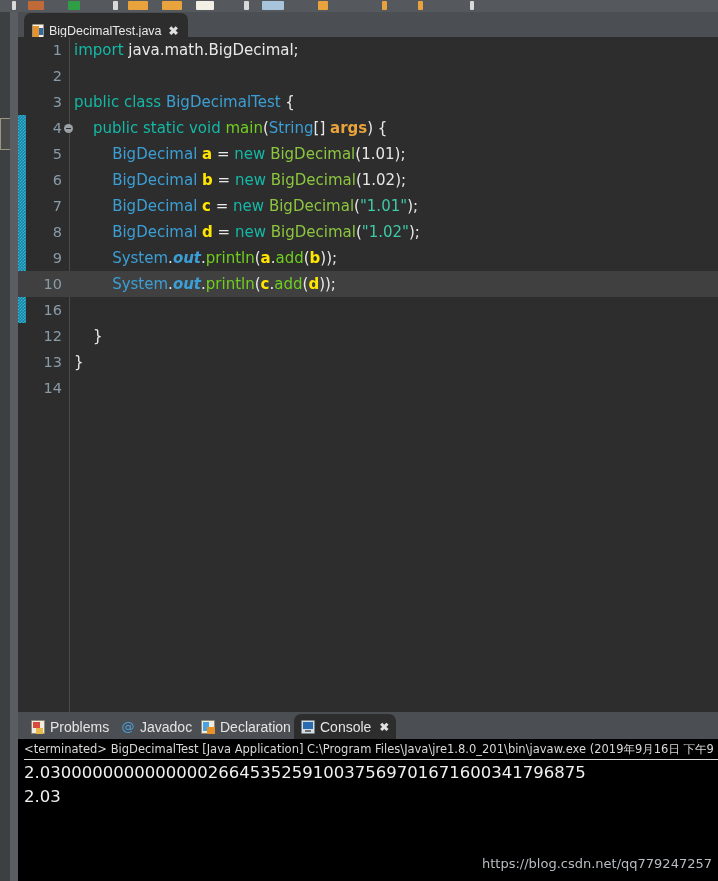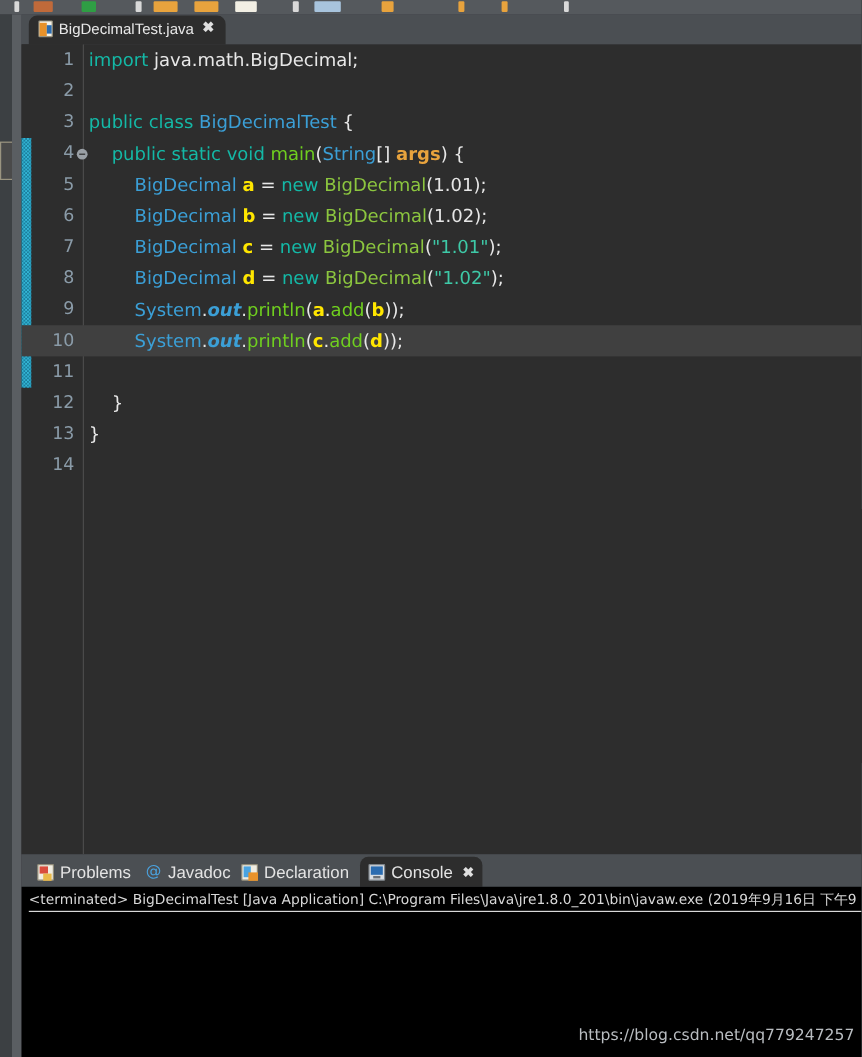--- a/index.html
+++ b/index.html
@@ -37,22 +37,22 @@
     position: absolute; left: 18px; top: 12px; width: 700px; height: 700px;
   }
   .tabbar {
     position: absolute; left: 0; top: 0; width: 700px; height: 25px;
     background: #4b4f53;
   }
   .tab {
     position: absolute; left: 6px; top: 1px; height: 24px;
     background: #2d2d2d;
     border-top-left-radius: 7px; border-top-right-radius: 7px;
-    display: flex; gap: 5px;
-    padding: 4px 9px 0 8px;
+    display: flex; align-items: center; gap: 5px;
+    padding: 12px 9px 0 8px;
     cursor: default;
   }
   .tab-label {
     color: #e8e8e8; font-size: 12.5px; white-space: nowrap;
   }
   .java-icon {
     position: relative; width: 12px; height: 14px;
     background: #f5f2e8; border: 1px solid #9a9480; border-radius: 1px;
     flex: 0 0 auto;
   }
@@ -265,21 +265,21 @@
           <div class="code-line"><span class="lineno">1</span><span class="code-text"><span class="kw">import </span><span class="plain">java.math.BigDecimal;</span></span></div>
           <div class="code-line"><span class="lineno">2</span><span class="code-text"></span></div>
           <div class="code-line"><span class="lineno">3</span><span class="code-text"><span class="kw">public class </span><span class="type">BigDecimalTest</span><span class="punc"> {</span></span></div>
           <div class="code-line"><span class="lineno">4</span><span class="fold-marker"></span><span class="code-text"><span class="kw">    public static void </span><span class="meth">main</span><span class="punc">(</span><span class="type">String</span><span class="punc">[] </span><span class="argv">args</span><span class="punc">) {</span></span></div>
           <div class="code-line"><span class="lineno">5</span><span class="code-text"><span class="plain">        </span><span class="type">BigDecimal</span><span class="plain"> </span><span class="var">a</span><span class="punc"> = </span><span class="kw">new</span><span class="plain"> </span><span class="ctor">BigDecimal</span><span class="punc">(</span><span class="num">1.01</span><span class="punc">);</span></span></div>
           <div class="code-line"><span class="lineno">6</span><span class="code-text"><span class="plain">        </span><span class="type">BigDecimal</span><span class="plain"> </span><span class="var">b</span><span class="punc"> = </span><span class="kw">new</span><span class="plain"> </span><span class="ctor">BigDecimal</span><span class="punc">(</span><span class="num">1.02</span><span class="punc">);</span></span></div>
           <div class="code-line"><span class="lineno">7</span><span class="code-text"><span class="plain">        </span><span class="type">BigDecimal</span><span class="plain"> </span><span class="var">c</span><span class="punc"> = </span><span class="kw">new</span><span class="plain"> </span><span class="ctor">BigDecimal</span><span class="punc">(</span><span class="str">"1.01"</span><span class="punc">);</span></span></div>
           <div class="code-line"><span class="lineno">8</span><span class="code-text"><span class="plain">        </span><span class="type">BigDecimal</span><span class="plain"> </span><span class="var">d</span><span class="punc"> = </span><span class="kw">new</span><span class="plain"> </span><span class="ctor">BigDecimal</span><span class="punc">(</span><span class="str">"1.02"</span><span class="punc">);</span></span></div>
           <div class="code-line"><span class="lineno">9</span><span class="code-text"><span class="plain">        </span><span class="type">System</span><span class="punc">.</span><span class="field">out</span><span class="punc">.</span><span class="meth">println</span><span class="punc">(</span><span class="var">a</span><span class="punc">.</span><span class="meth">add</span><span class="punc">(</span><span class="var">b</span><span class="punc">));</span></span></div>
           <div class="code-line current"><span class="lineno">10</span><span class="code-text"><span class="plain">        </span><span class="type">System</span><span class="punc">.</span><span class="field">out</span><span class="punc">.</span><span class="meth">println</span><span class="punc">(</span><span class="var">c</span><span class="punc">.</span><span class="meth">add</span><span class="punc">(</span><span class="var">d</span><span class="punc">));</span></span></div>
-          <div class="code-line"><span class="lineno">11</span><span class="code-text"></span></div>
+          <div class="code-line"><span class="lineno">16</span><span class="code-text"></span></div>
           <div class="code-line"><span class="lineno">12</span><span class="code-text"><span class="punc">    }</span></span></div>
           <div class="code-line"><span class="lineno">13</span><span class="code-text"><span class="punc">}</span></span></div>
           <div class="code-line"><span class="lineno">14</span><span class="code-text"></span></div>
         </div>
     </div>
 
   </div>
 
   <div class="bottom-part">
 
@@ -289,28 +289,29 @@
           <span class="view-tab-label">Problems</span>
         </div>
         <div class="view-tab" style="left: 96px;">
           <span class="ic ic-javadoc">@</span>
           <span class="view-tab-label">Javadoc</span>
         </div>
         <div class="view-tab" style="left: 176px;">
           <span class="ic ic-decl"></span>
           <span class="view-tab-label">Declaration</span>
         </div>
-        <div class="view-tab active" style="left: 282px;">
+        <div class="view-tab active" style="left: 276px;">
           <span class="ic ic-console"></span>
           <span class="view-tab-label">Console</span>
           <span class="vt-close">✖</span>
         </div>
       </div>
 
     <div class="console-body">
       <div class="terminated-line">&lt;terminated&gt; BigDecimalTest [Java Application] C:\Program Files\Java\jre1.8.0_201\bin\javaw.exe (2019年9月16日 下午9</div>
       <div class="terminated-rule"></div>
+      <div class="console-out" id="console-out"><div>2.0300000000000000266453525910037569701671600341796875</div><div>2.03</div></div>
       <div class="watermark">https://blog.csdn.net/qq779247257</div>
     </div>
 
   </div>
 
 </div>
 
 </body></html>

